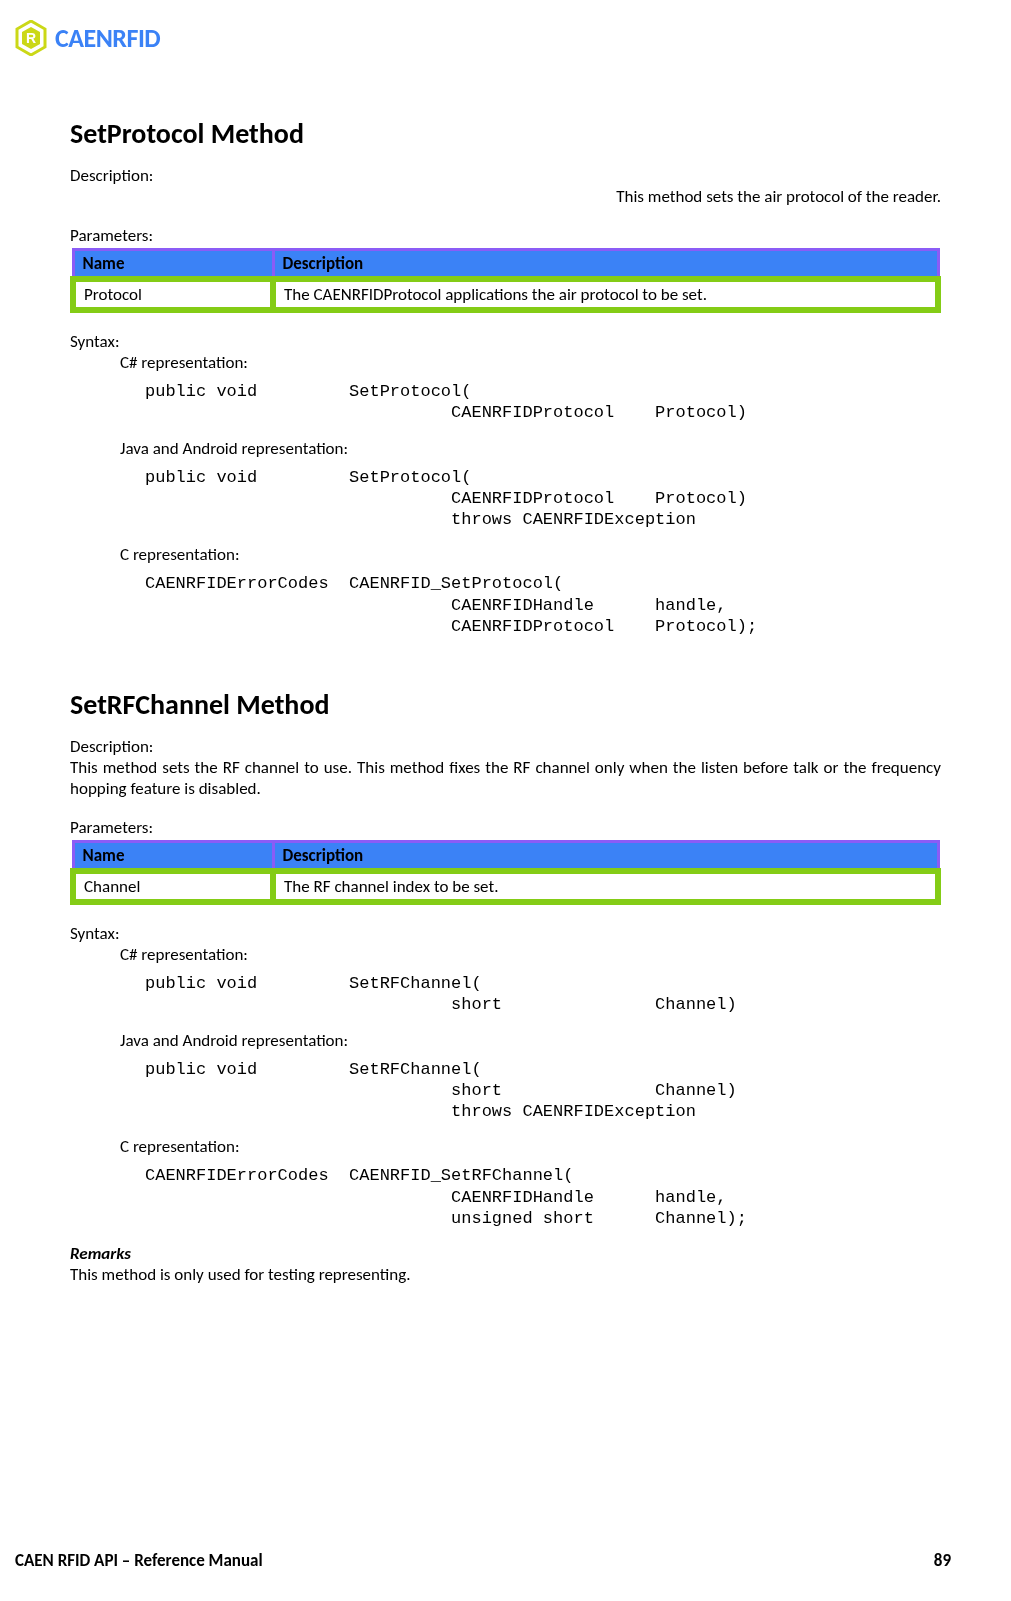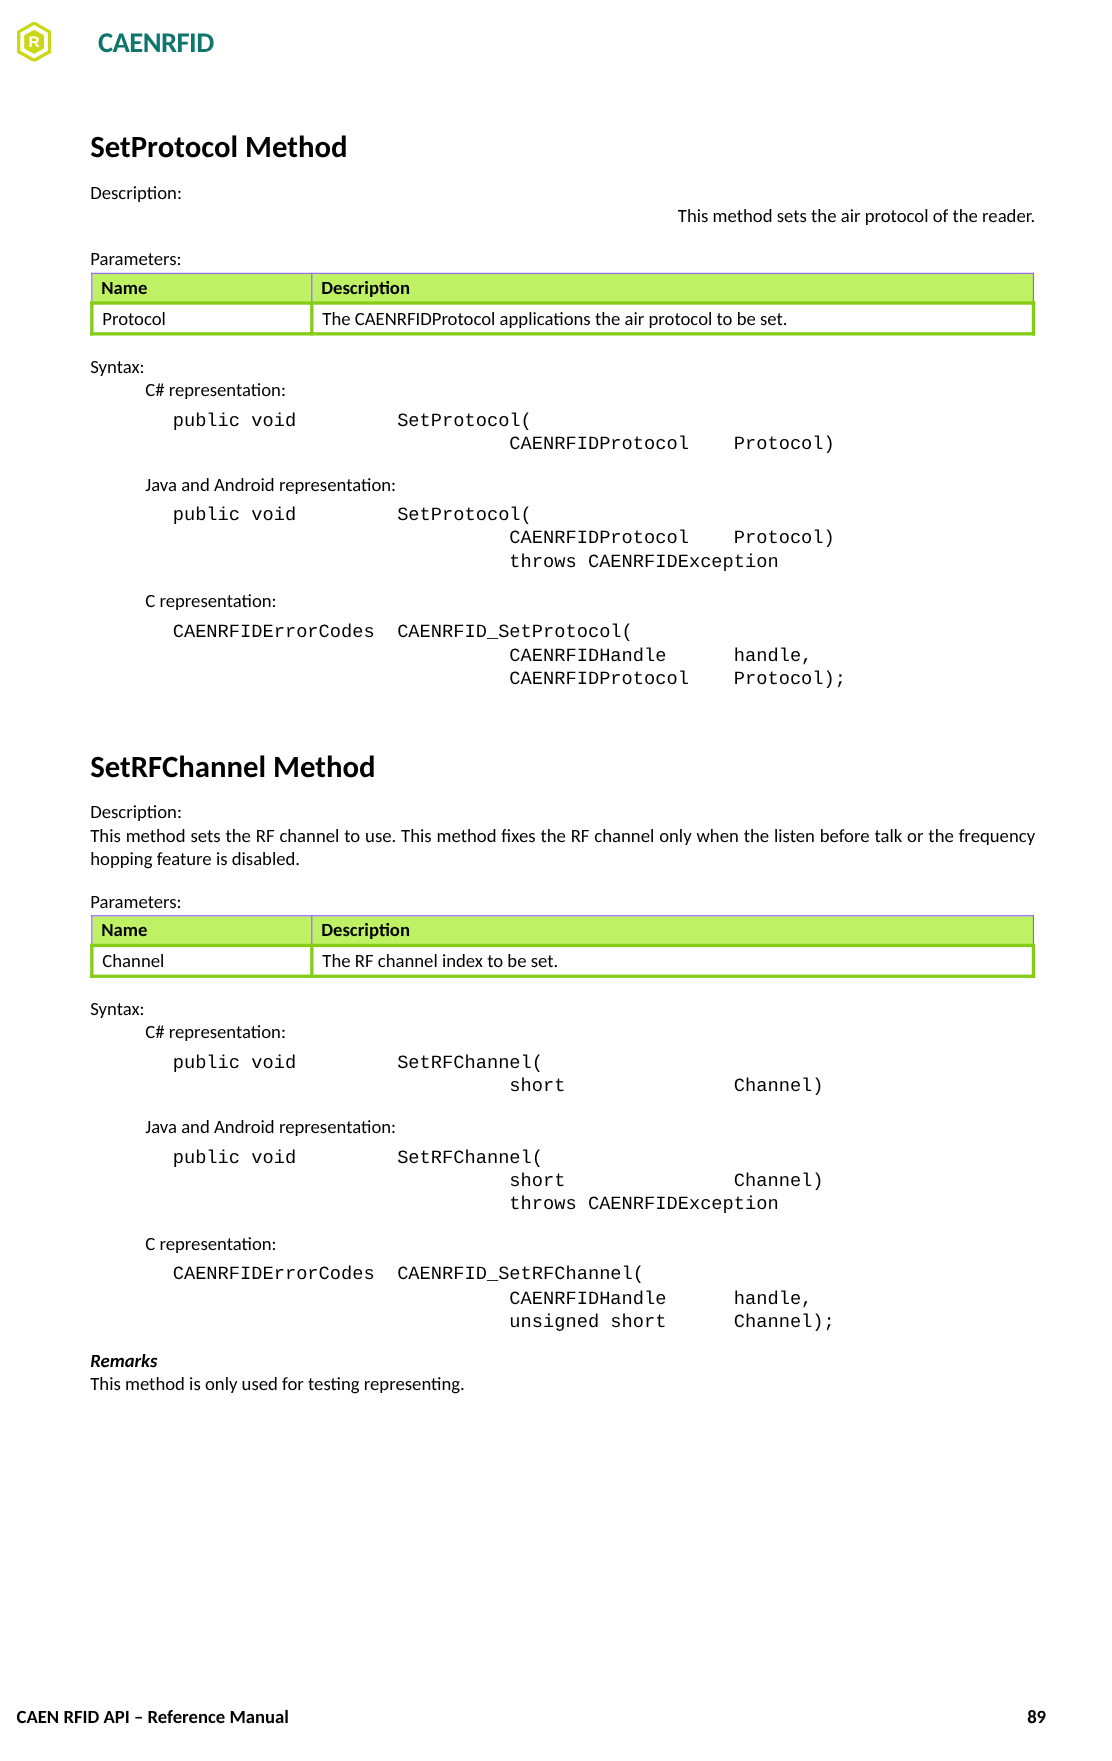--- a/index.html
+++ b/index.html
@@ -25,50 +25,49 @@
       position: relative;
       width: 32px;
       height: 36px;
       margin-right: 8px;
     }
     .logo-icon svg { width: 100%; height: 100%; }
     .logo-text {
       font-weight: 900;
       font-size: 26px;
       letter-spacing: -0.5px;
-      color: #0f766e;
-      margin-left: 34px;
+      color: #3b82f6;
     }
-    .content { flex: 1; margin-left: 12px; }
+    .content { flex: 1; }
     h1 {
       font-size: 28px;
       font-weight: bold;
       margin-bottom: 14px;
     }
     .label-italic {
       font-weight: normal;
       font-size: 17px;
     }
     .desc-text { margin-bottom: 18px; text-align: right; }
     .params-label { margin-bottom: 2px; }
     table.params {
       width: 100%;
       border-collapse: collapse;
       margin-bottom: 18px;
     }
     table.params th {
-      background: #bef264;
+      background: #3b82f6;
       text-align: left;
       font-weight: bold;
       padding: 2px 8px;
-      border: 1px solid #8b5cf6;
+      border: 3px solid #8b5cf6;
     }
     table.params td {
       padding: 2px 8px;
-      border: 3px solid #84cc16;
+      border: 6px solid #84cc16;
     }
     table.params th:first-child, table.params td:first-child { width: 200px; }
     .syntax-block { margin-left: 50px; margin-bottom: 8px; }
     pre.code {
       font-family: "Courier New", monospace;
       font-size: 17px;
       white-space: pre;
       margin-left: 75px;
       margin-top: 6px;
       margin-bottom: 14px;

